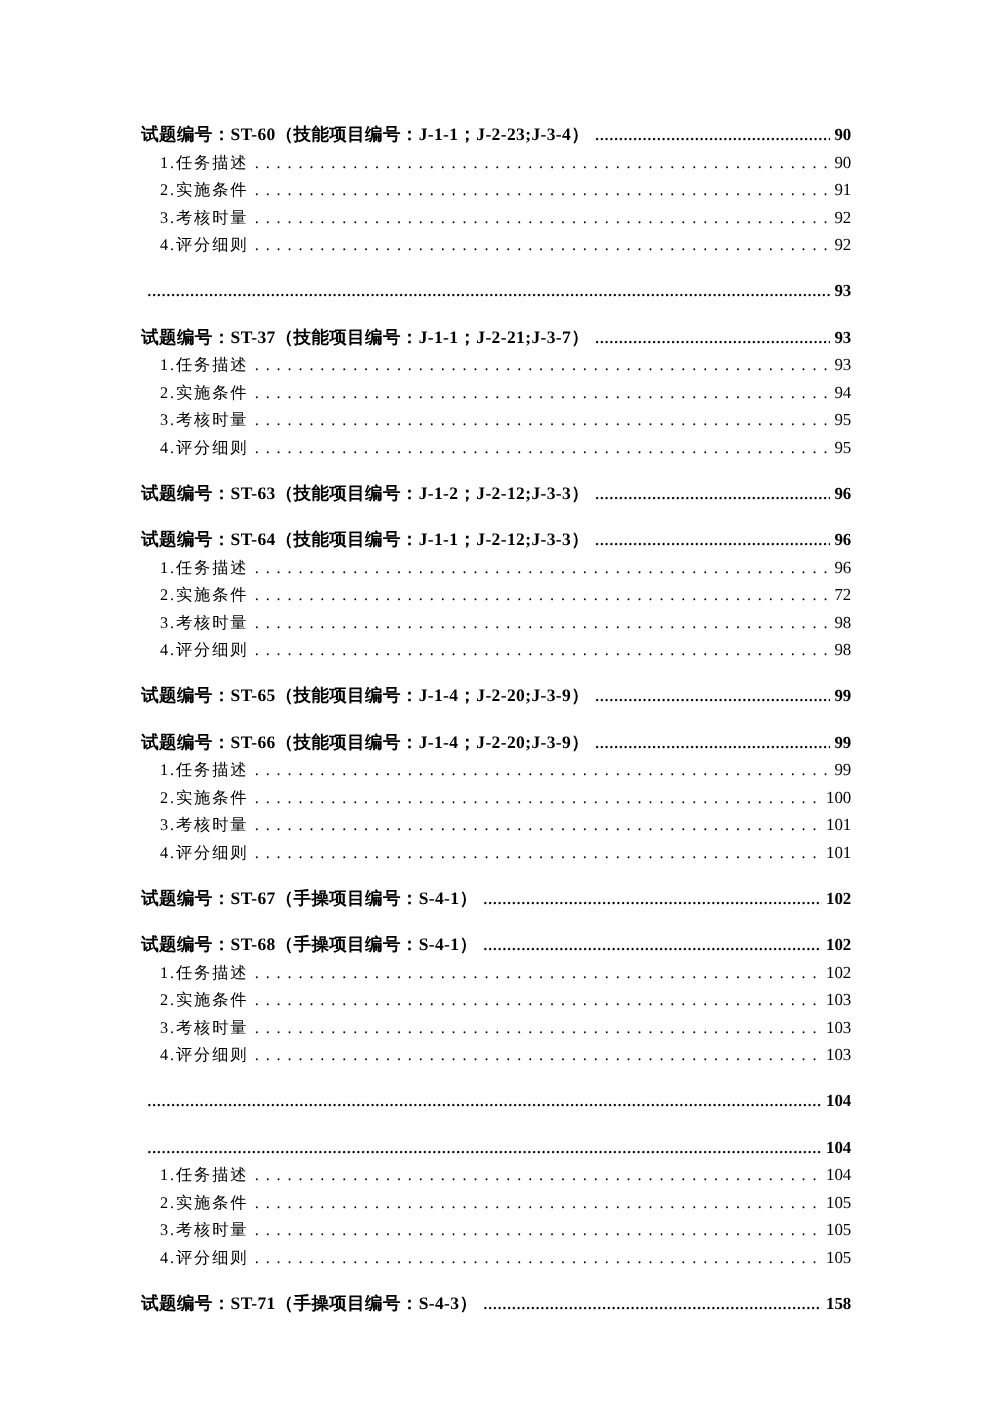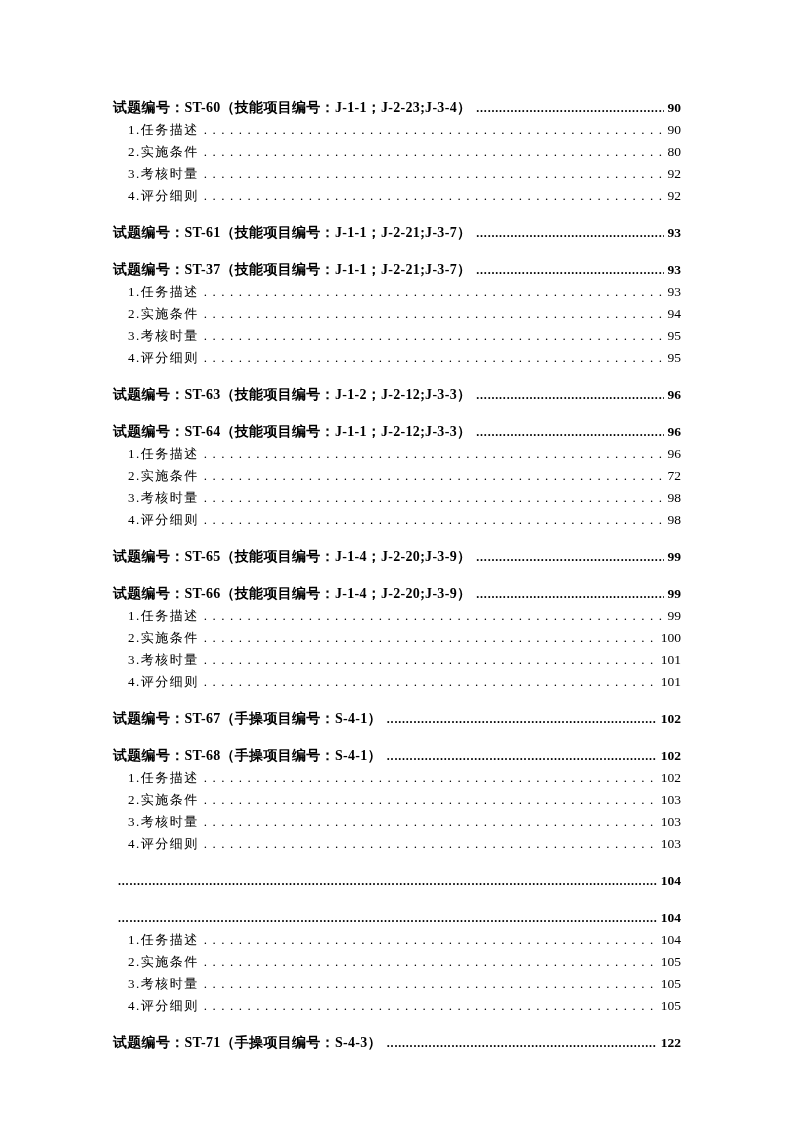--- a/index.html
+++ b/index.html
@@ -90,34 +90,33 @@
     <span class="page-num">90</span>
   </div>
       <div class="row sub-row">
     <span class="label">1.任务描述</span>
     <span class="leader leader-sparse"></span>
     <span class="page-num">90</span>
   </div>
       <div class="row sub-row">
     <span class="label">2.实施条件</span>
     <span class="leader leader-sparse"></span>
-    <span class="page-num">80</span>
+    <span class="page-num">91</span>
   </div>
       <div class="row sub-row">
     <span class="label">3.考核时量</span>
     <span class="leader leader-sparse"></span>
     <span class="page-num">92</span>
   </div>
       <div class="row sub-row">
     <span class="label">4.评分细则</span>
     <span class="leader leader-sparse"></span>
     <span class="page-num">92</span>
   </div>
       <div class="row header-row">
-    <span class="label">试题编号：ST-61（技能项目编号：J-1-1；J-2-21;J-3-7）</span>
     <span class="leader leader-dense"></span>
     <span class="page-num">93</span>
   </div>
       <div class="row header-row">
     <span class="label">试题编号：ST-37（技能项目编号：J-1-1；J-2-21;J-3-7）</span>
     <span class="leader leader-dense"></span>
     <span class="page-num">93</span>
   </div>
       <div class="row sub-row">
     <span class="label">1.任务描述</span>
@@ -253,16 +252,16 @@
     <span class="page-num">105</span>
   </div>
       <div class="row sub-row">
     <span class="label">4.评分细则</span>
     <span class="leader leader-sparse"></span>
     <span class="page-num">105</span>
   </div>
       <div class="row header-row">
     <span class="label">试题编号：ST-71（手操项目编号：S-4-3）</span>
     <span class="leader leader-dense"></span>
-    <span class="page-num">122</span>
+    <span class="page-num">158</span>
   </div>
     </div>
 </div>
 
 </body></html>

